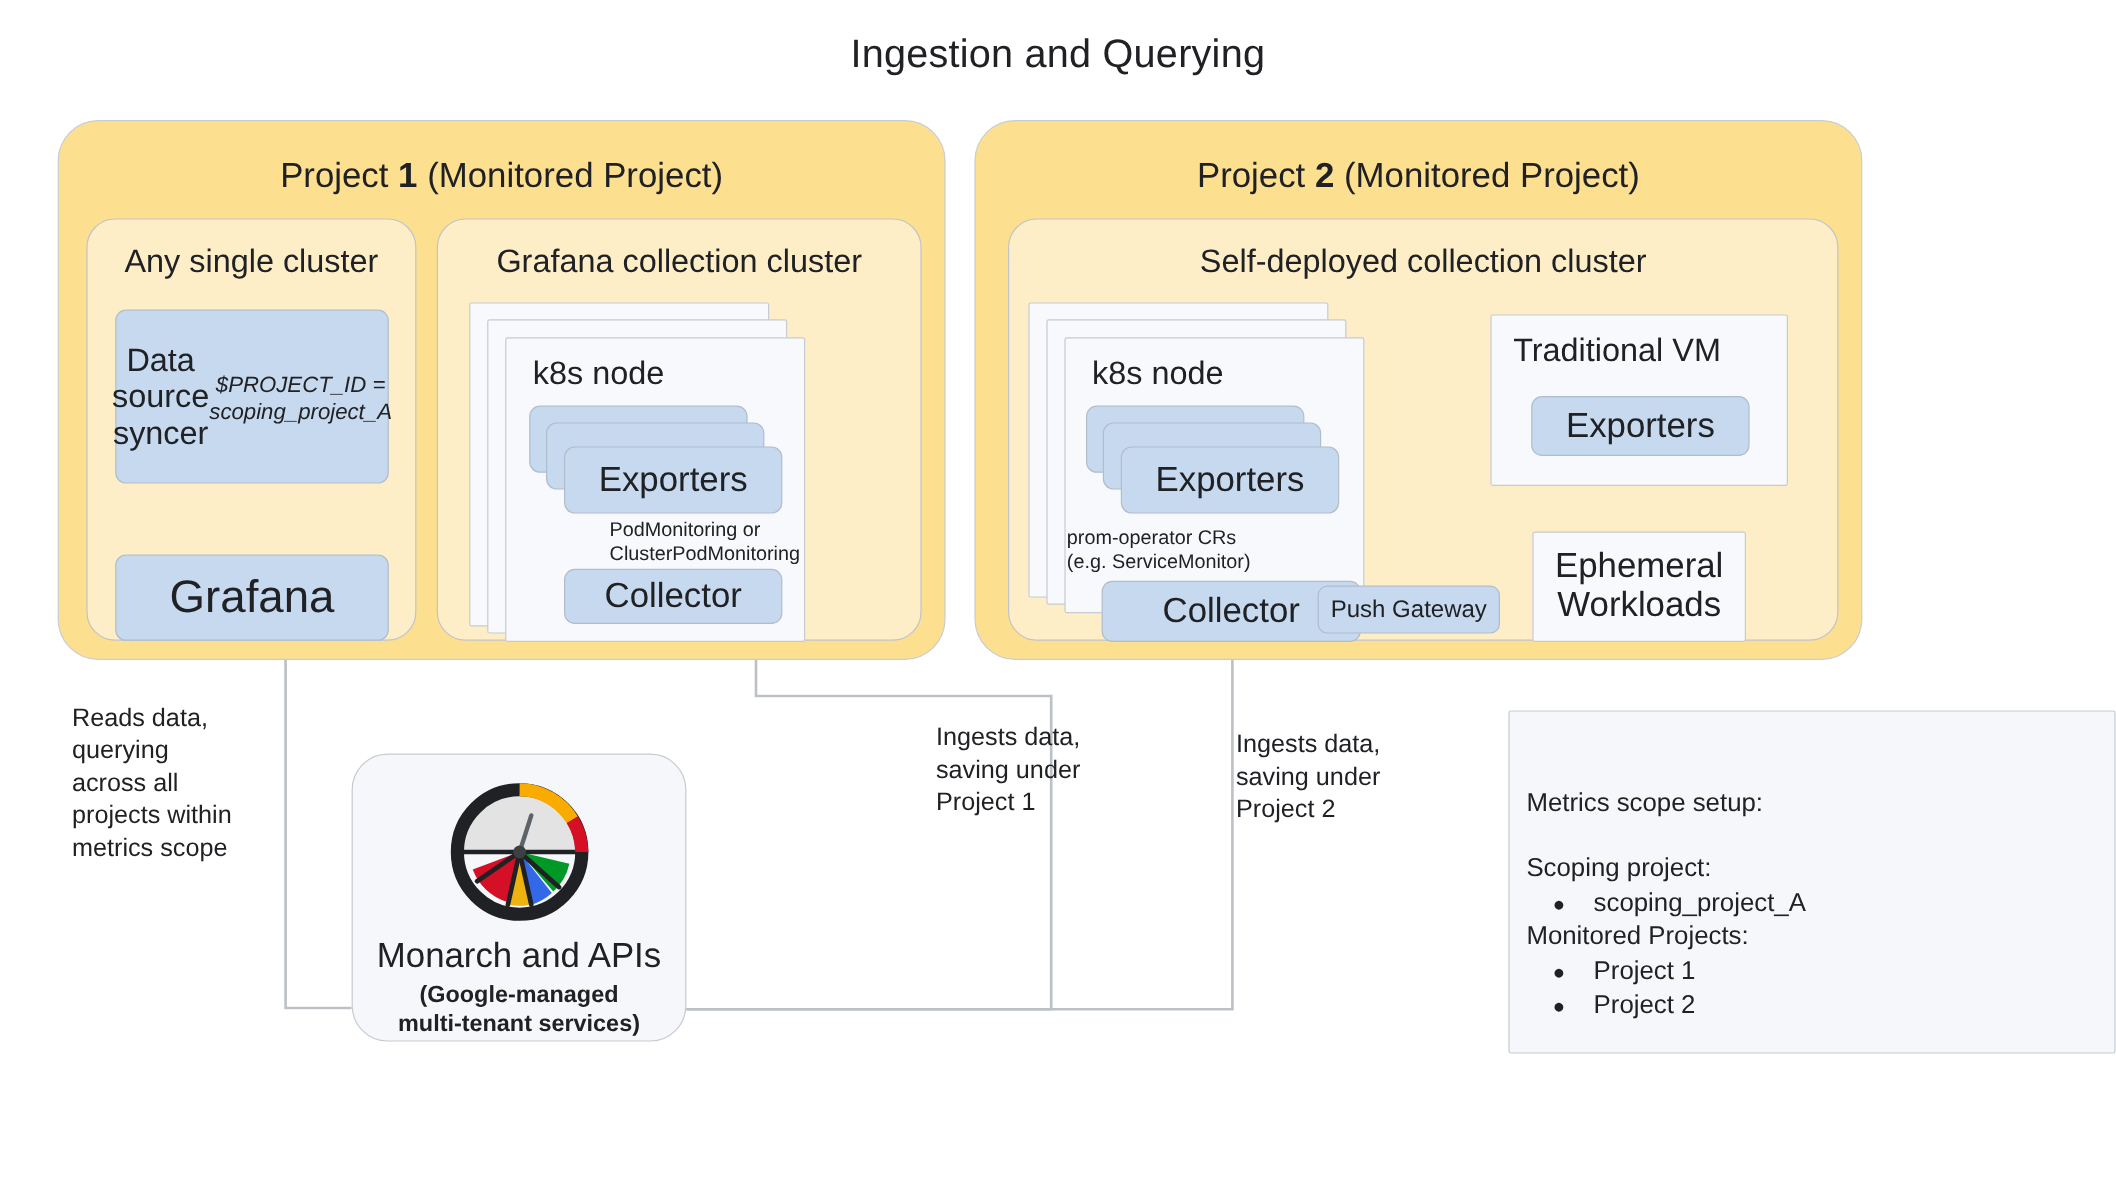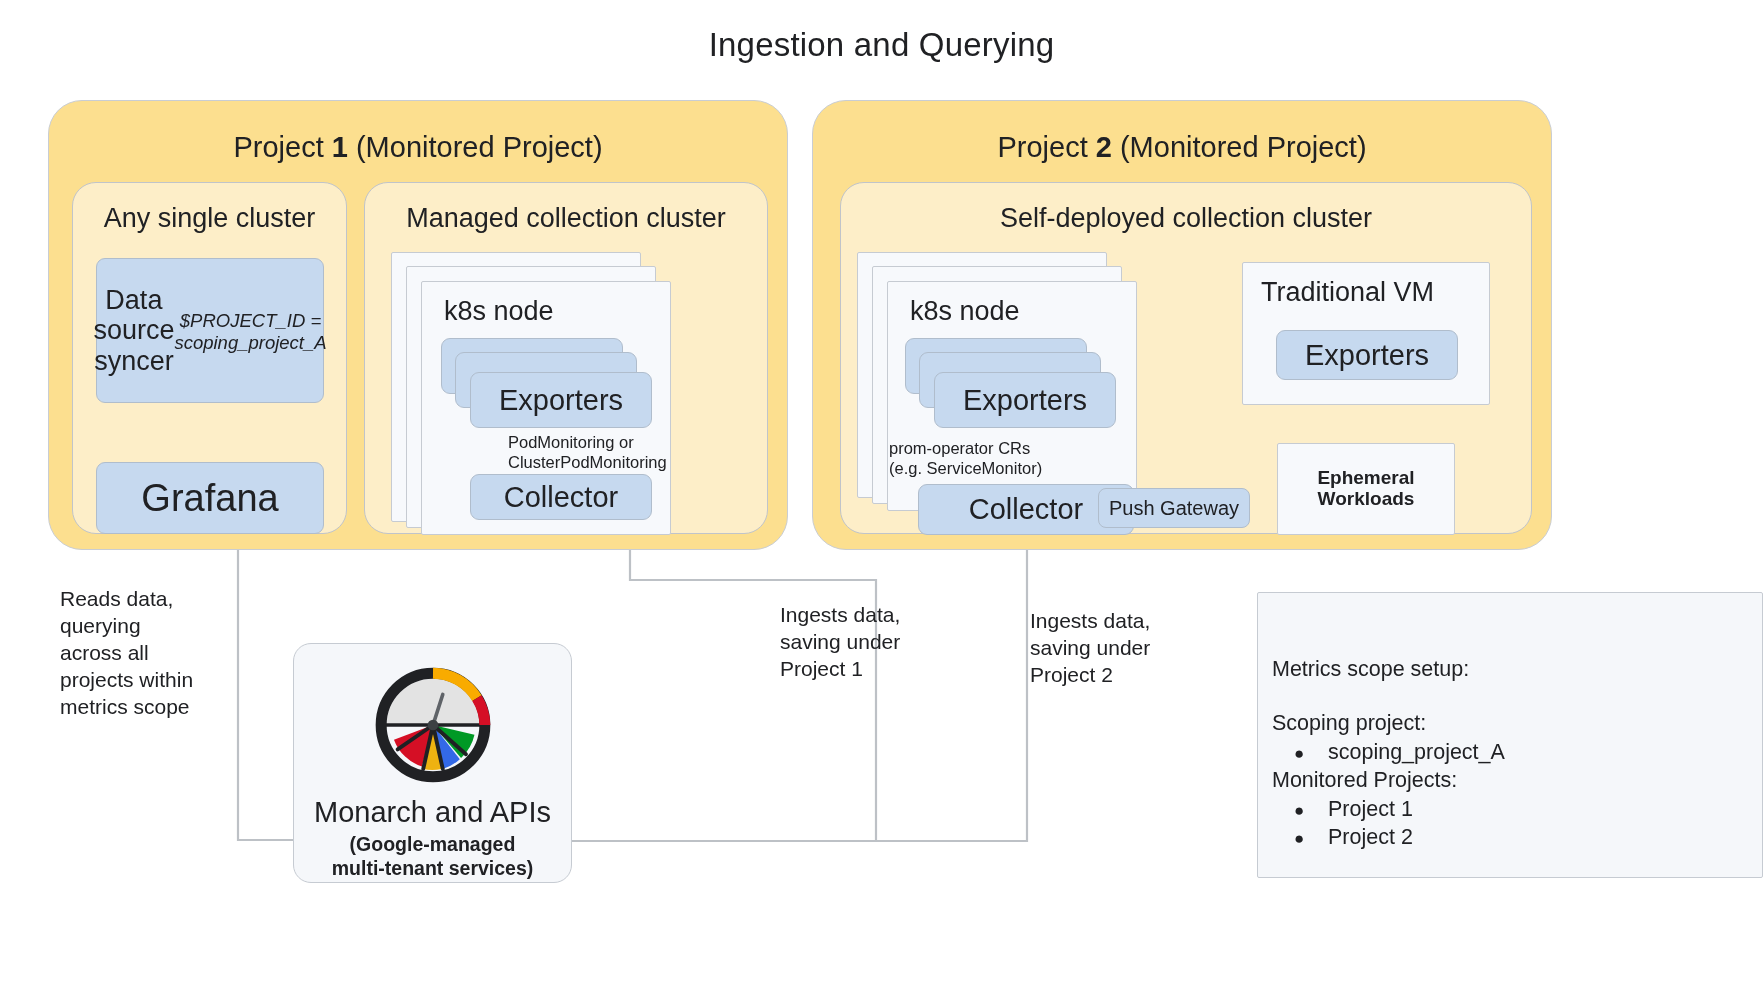--- a/index.html
+++ b/index.html
@@ -58,21 +58,21 @@
   }
   .note-lg{
     font-size:21px;line-height:1.28;color:#202124;white-space:pre-line;
   }
 
   
   #connectors{position:absolute;left:0;top:0;width:1763px;height:992px;}
 
   
   #monarch-box{
-    background:#f5f7fa;border:1px solid #c6cbd2;border-radius:18px;margin-top:15px;
+    background:#f5f7fa;border:1px solid #c6cbd2;border-radius:30px;
   }
   #monarch-title{font-size:29px;color:#202124;text-align:center;}
   #monarch-sub{font-size:19.5px;line-height:1.22;color:#202124;text-align:center;white-space:pre-line;}
 
   
   #legend-box{
     background:#f5f7fa;border:1px solid #c6cbd2;border-radius:2px;
   }
   .legend-line{font-size:21.5px;line-height:1.32;color:#202124;}
   .legend-bullet{display:flex;align-items:baseline;}
@@ -113,21 +113,21 @@
 </div>
 <div class="abs blue" style="left:96px;top:258px;width:228px;height:145px;">
   <div style="font-size:27px;line-height:1.12;white-space:pre-line;">Data source
 syncer</div>
   <div style="font-size:18.5px;line-height:1.15;font-style:italic;white-space:pre-line;margin-top:2px;">$PROJECT_ID =
 scoping_project_A</div>
 </div>
 <div class="abs blue" style="left:96px;top:462px;width:228px;height:72px;font-size:38px;">Grafana</div>
 
 <div class="abs cluster" style="left:364px;top:182px;width:404px;height:352px;">
-  <div class="cluster-title">Managed collection cluster</div>
+  <div class="cluster-title">Grafana collection cluster</div>
 </div>
 
 <div class="abs node-card" style="left:391px;top:252px;width:250px;height:270px;"></div>
 <div class="abs node-card" style="left:406px;top:266px;width:250px;height:262px;"></div>
 <div class="abs node-card" style="left:421px;top:281px;width:250px;height:254px;">
   <div class="node-title">k8s node</div>
 </div>
 
 <div class="abs blue-ghost" style="left:441px;top:338px;width:182px;height:56px;"></div>
 <div class="abs blue-ghost" style="left:455px;top:352px;width:182px;height:56px;"></div>
@@ -161,21 +161,21 @@
 
 <div class="abs blue" style="left:918px;top:484px;width:216px;height:51px;font-size:29px;">Collector</div>
 <div class="abs blue" style="left:1098px;top:488px;width:152px;height:40px;font-size:20px;border-radius:8px;">Push Gateway</div>
 
 <div class="abs node-card" style="left:1242px;top:262px;width:248px;height:143px;border-radius:2px;">
   <div class="node-title" style="left:18px;top:14px;">Traditional VM</div>
 </div>
 <div class="abs blue" style="left:1276px;top:330px;width:182px;height:50px;font-size:29px;">Exporters</div>
 
 <div class="abs node-card" style="left:1277px;top:443px;width:178px;height:92px;border-radius:2px;display:flex;align-items:center;justify-content:center;">
-  <div style="font-size:19px;line-height:1.1;text-align:center;white-space:pre-line;color:#202124;font-weight:bold;">Ephemeral
+  <div style="font-size:29px;line-height:1.1;text-align:center;white-space:pre-line;color:#202124;">Ephemeral
 Workloads</div>
 </div>
 
 <div class="abs note-lg" style="left:60px;top:586px;width:180px;">Reads data,
 querying
 across all
 projects within
 metrics scope</div>
 <div class="abs note-lg" style="left:780px;top:602px;width:190px;">Ingests data,
 saving under

